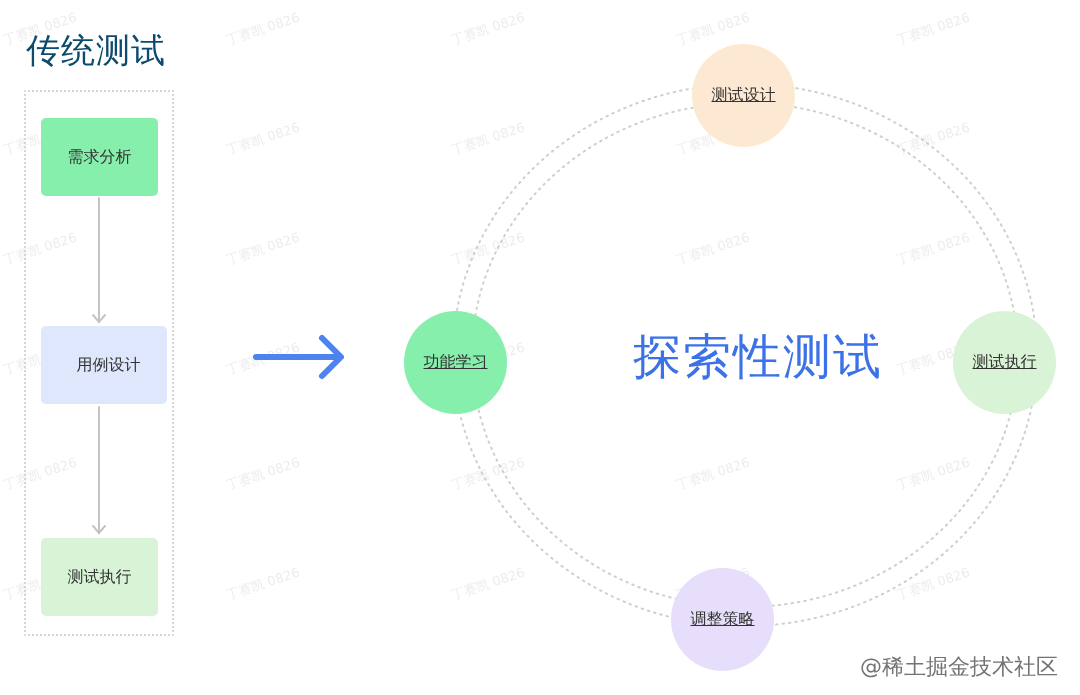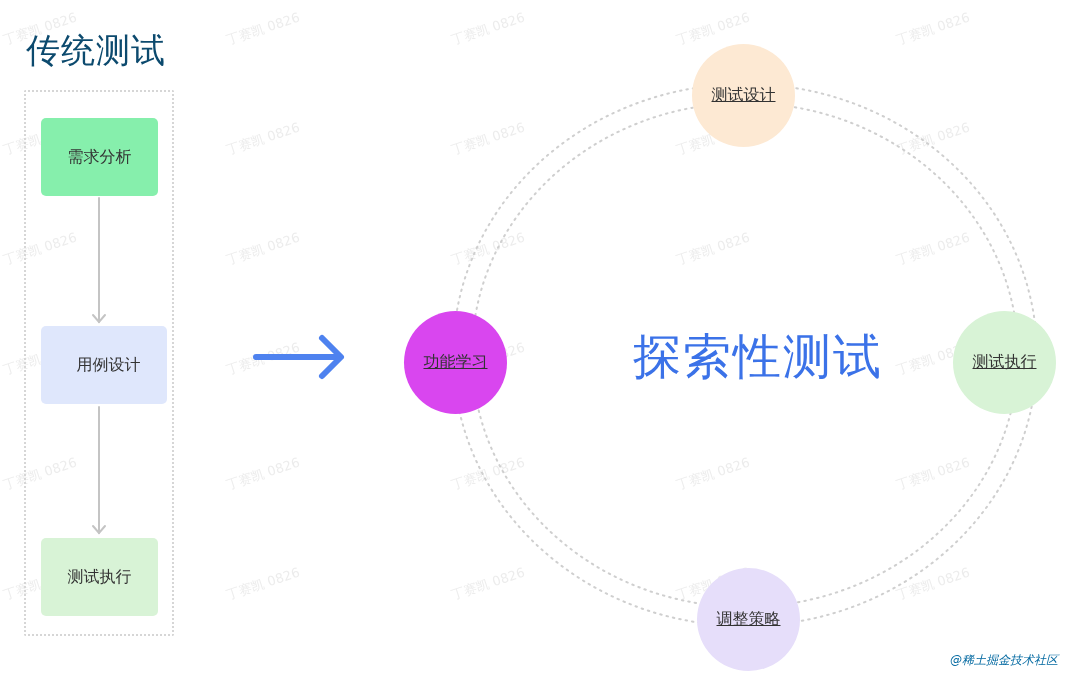--- a/index.html
+++ b/index.html
@@ -8,21 +8,21 @@
   .section-title { position: absolute; left: 26px; top: 28px; font-size: 34px; color: #0c4a6e; letter-spacing: 1px; line-height: 44px; }
   .flow-frame { position: absolute; left: 24px; top: 90px; width: 150px; height: 546px;
                 border: 2px dotted #d6d6d6; box-sizing: border-box; border-radius: 2px; }
   .step-box { position: absolute; left: 41px; width: 117px; height: 78px; border-radius: 5px;
               display: flex; align-items: center; justify-content: center; font-size: 16px; color: #333333; }
   .watermark { position: absolute; font-size: 13px; color: rgba(200,200,200,0.35); transform: rotate(-18deg);
                white-space: nowrap; pointer-events: none; }
   .circle-node { position: absolute; border-radius: 50%; display: flex; align-items: center; justify-content: center;
                  font-size: 16px; color: #333333; text-decoration: underline; }
   .center-title { position: absolute; left: 633px; top: 328px; font-size: 48px; color: #3b72e8; letter-spacing: 2px; line-height: 56px; }
-  .credit { position: absolute; right: 22px; top: 652px; font-size: 12px; color: #0369a1; font-style: italic; }
+  .credit { position: absolute; right: 22px; top: 652px; font-size: 22px; color: #737373; }
   svg.layer { position: absolute; left: 0; top: 0; }
 </style>
 </head>
 <body>
 
 <div class="watermark" style="left:2px;top:20px;">丁赛凯 0826</div>
 <div class="watermark" style="left:2px;top:130px;">丁赛凯 0826</div>
 <div class="watermark" style="left:2px;top:240px;">丁赛凯 0826</div>
 <div class="watermark" style="left:2px;top:350px;">丁赛凯 0826</div>
 <div class="watermark" style="left:2px;top:465px;">丁赛凯 0826</div>
@@ -85,20 +85,20 @@
 </div>
 
 <div class="center-title">探索性测试</div>
 
 <div class="circle-node" style="left:692px;top:44px;width:103px;height:103px;background:#fde9d3;">
   <span>测试设计</span>
 </div>
 <div class="circle-node" style="left:953px;top:311px;width:103px;height:103px;background:#d8f3d6;">
   <span>测试执行</span>
 </div>
-<div class="circle-node" style="left:697px;top:568px;width:103px;height:103px;background:#e6defa;">
+<div class="circle-node" style="left:671px;top:568px;width:103px;height:103px;background:#e6defa;">
   <span>调整策略</span>
 </div>
-<div class="circle-node" style="left:404px;top:311px;width:103px;height:103px;background:#d946ef;">
+<div class="circle-node" style="left:404px;top:311px;width:103px;height:103px;background:#86efac;">
   <span>功能学习</span>
 </div>
 
 <div class="credit">@稀土掘金技术社区</div>
 
 </body></html>

